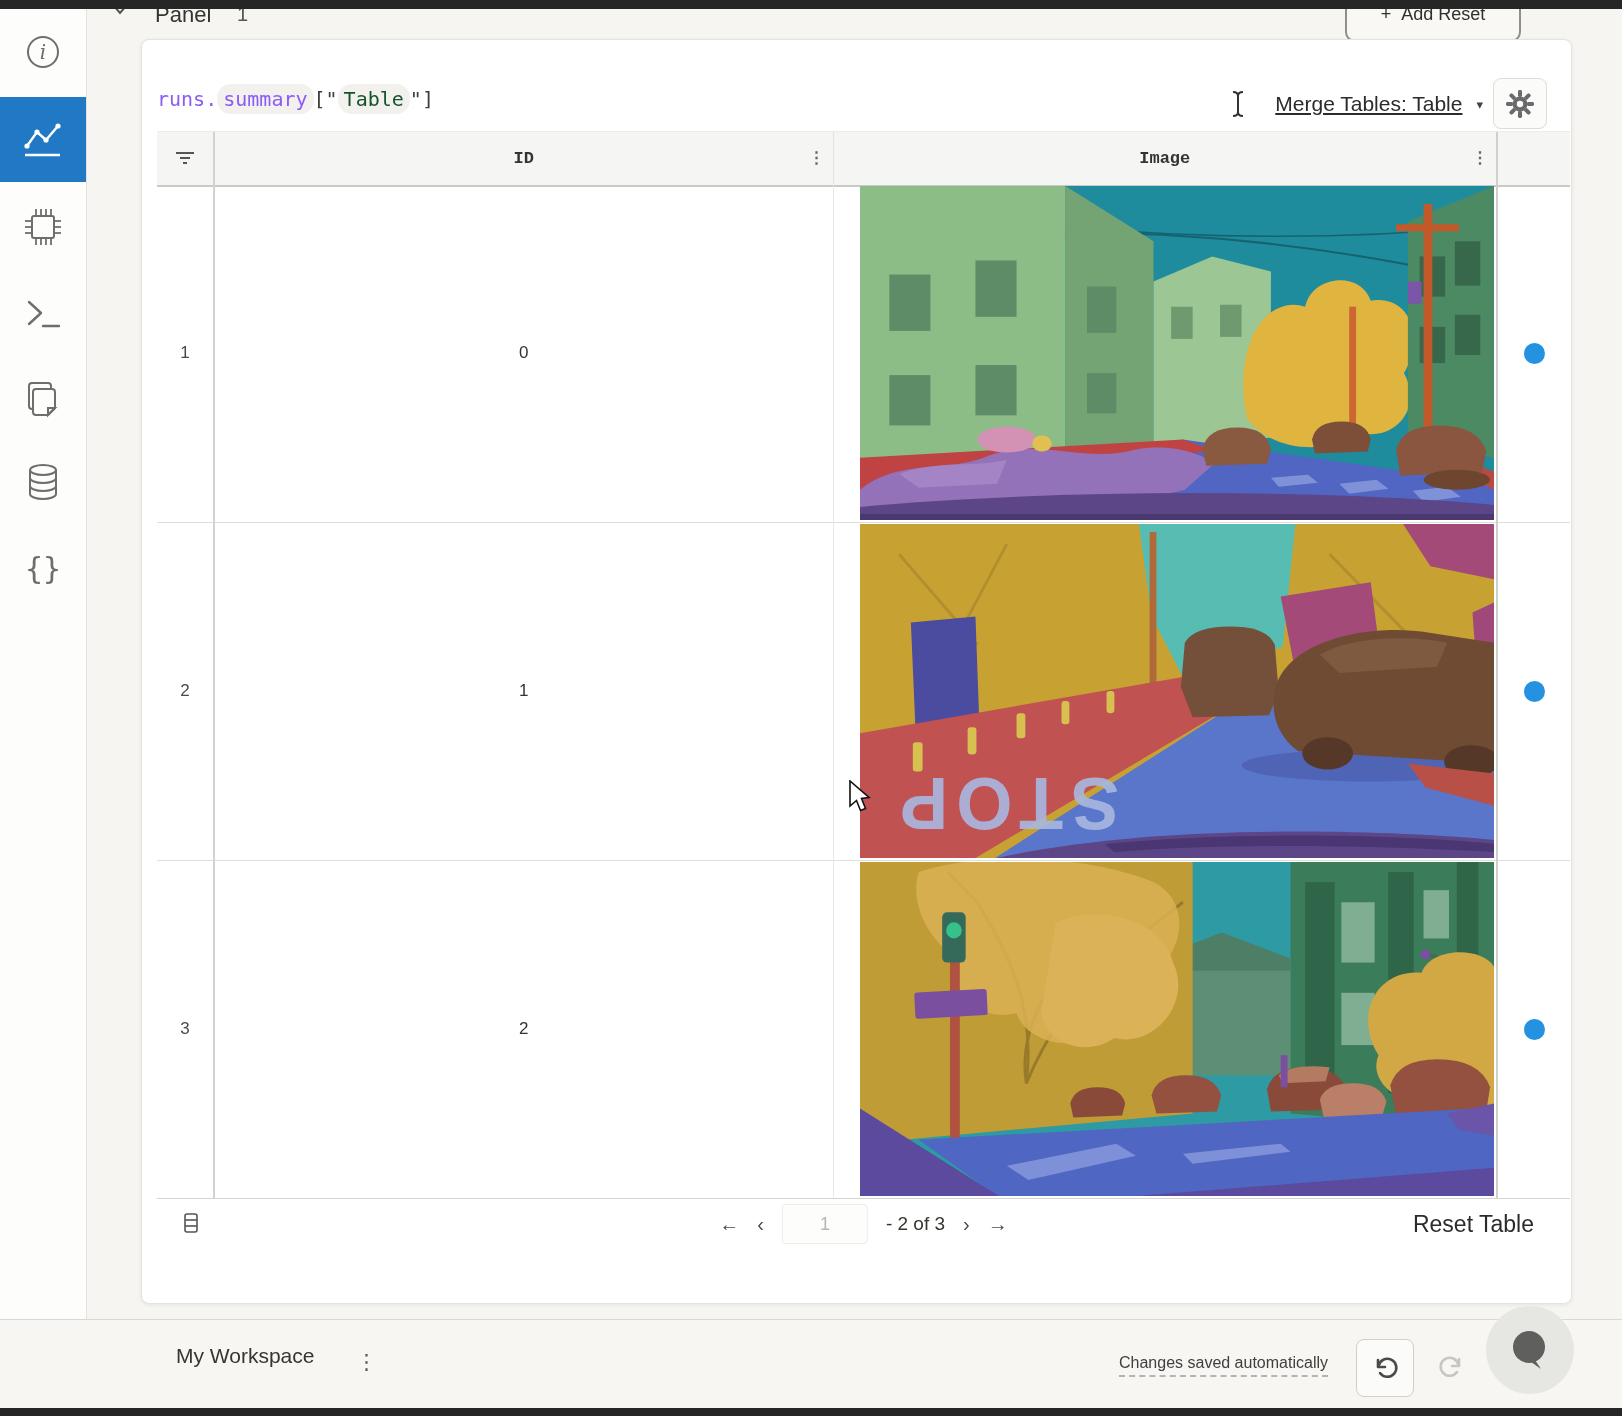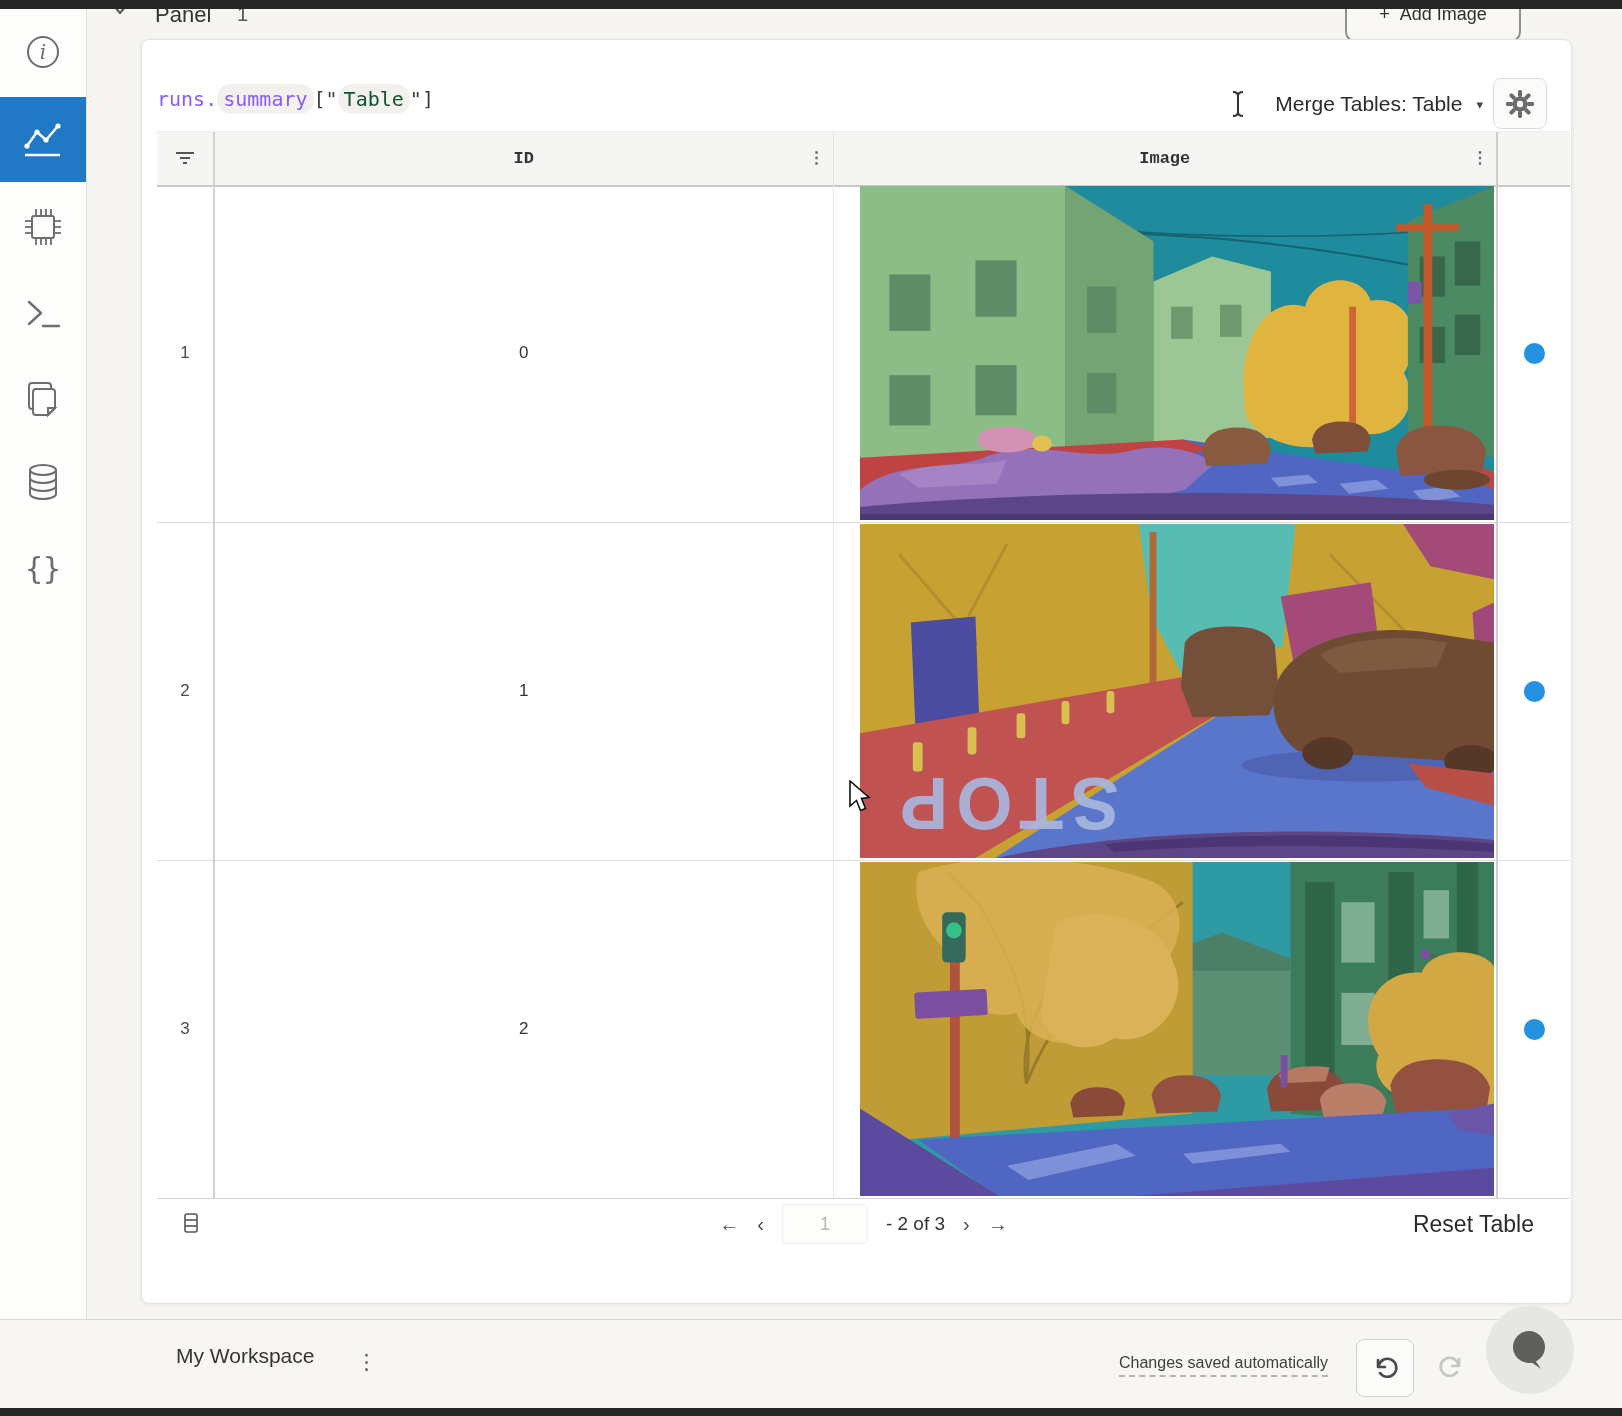--- a/index.html
+++ b/index.html
@@ -21,21 +21,21 @@
   .add-panel{position:absolute;top:-14px;left:1345px;width:172px;height:52px;border:2px solid #8f8f8f;border-radius:10px;
     background:#f9f8f5;display:flex;align-items:center;justify-content:center;font-size:18px;color:#2f2f2f;z-index:3;}
   
   .card{position:absolute;left:141px;top:39px;width:1429px;height:1263px;background:#ffffff;
     border:1px solid #e3e3e0;border-radius:8px;box-shadow:0 1px 4px rgba(0,0,0,.07);z-index:4;}
   .code{position:absolute;left:15px;top:47px;font-family:"DejaVu Sans Mono",monospace;font-size:20px;color:#3d3d3d;}
   .code .red{color:#8b5cf6;}
   .code .green{color:#14532d;}
   .code .chip{background:#f2f1ee;border-radius:14px;padding:3px 6px;}
   .merge-row{position:absolute;right:88px;top:50px;display:flex;align-items:center;gap:14px;}
-  .merge-label{font-size:21px;color:#2b2b2b;}
+  .merge-label{font-size:21px;color:#2b2b2b;text-decoration:underline;}
   .caret{font-size:13px;color:#444;}
   .gear-btn{position:absolute;right:24px;top:38px;width:52px;height:49px;border:1px solid #dcdcd9;border-radius:8px;
     background:#fbfbfa;display:flex;align-items:center;justify-content:center;}
   
   .thead{position:absolute;left:15px;top:91px;width:1413px;height:53px;background:#f5f5f3;border-top:1px solid #ececea;border-bottom:2px solid #c9c9c6;display:flex;font-family:Liberation Mono, monospace;}
   .th{position:relative;display:flex;align-items:center;justify-content:center;font-weight:bold;font-size:17px;color:#333;}
   .th-filter{width:56px;border-right:2px solid #d2d2cf;}
   .th-id{width:618px;}
   .th-image{width:663px;border-left:1px solid #e2e2df;}
   .th-extra{width:72px;border-left:2px solid #cfcfcc;}
@@ -70,21 +70,21 @@
 
 <div class="strip" style="top:0;height:9px;"></div>
 
 <svg class="abs" style="left:112px;top:4px;z-index:3;" width="16" height="12" viewBox="0 0 16 12">
   <polyline points="2,2 8,9 14,2" fill="none" stroke="#555" stroke-width="2"></polyline>
 </svg>
 <div class="page-title">Panel</div>
 <div class="page-count">1</div>
 <div class="add-panel">
   <span style="margin-right:10px;">+</span>
-  <span>Add Image</span>
+  <span>Add Reset</span>
 </div>
 
 <div class="sidebar">
   <div class="side-icon" style="top:24px;">
     <svg width="38" height="38" viewBox="0 0 38 38">
       <circle cx="19" cy="19" r="15" fill="none" stroke="#6e6e6e" stroke-width="2"></circle>
       <text x="19" y="26" text-anchor="middle" font-family="DejaVu Serif,serif" font-style="italic" font-size="20" fill="#6e6e6e">i</text>
     </svg>
   </div>
   <div class="side-sel" style="top:88px;">

